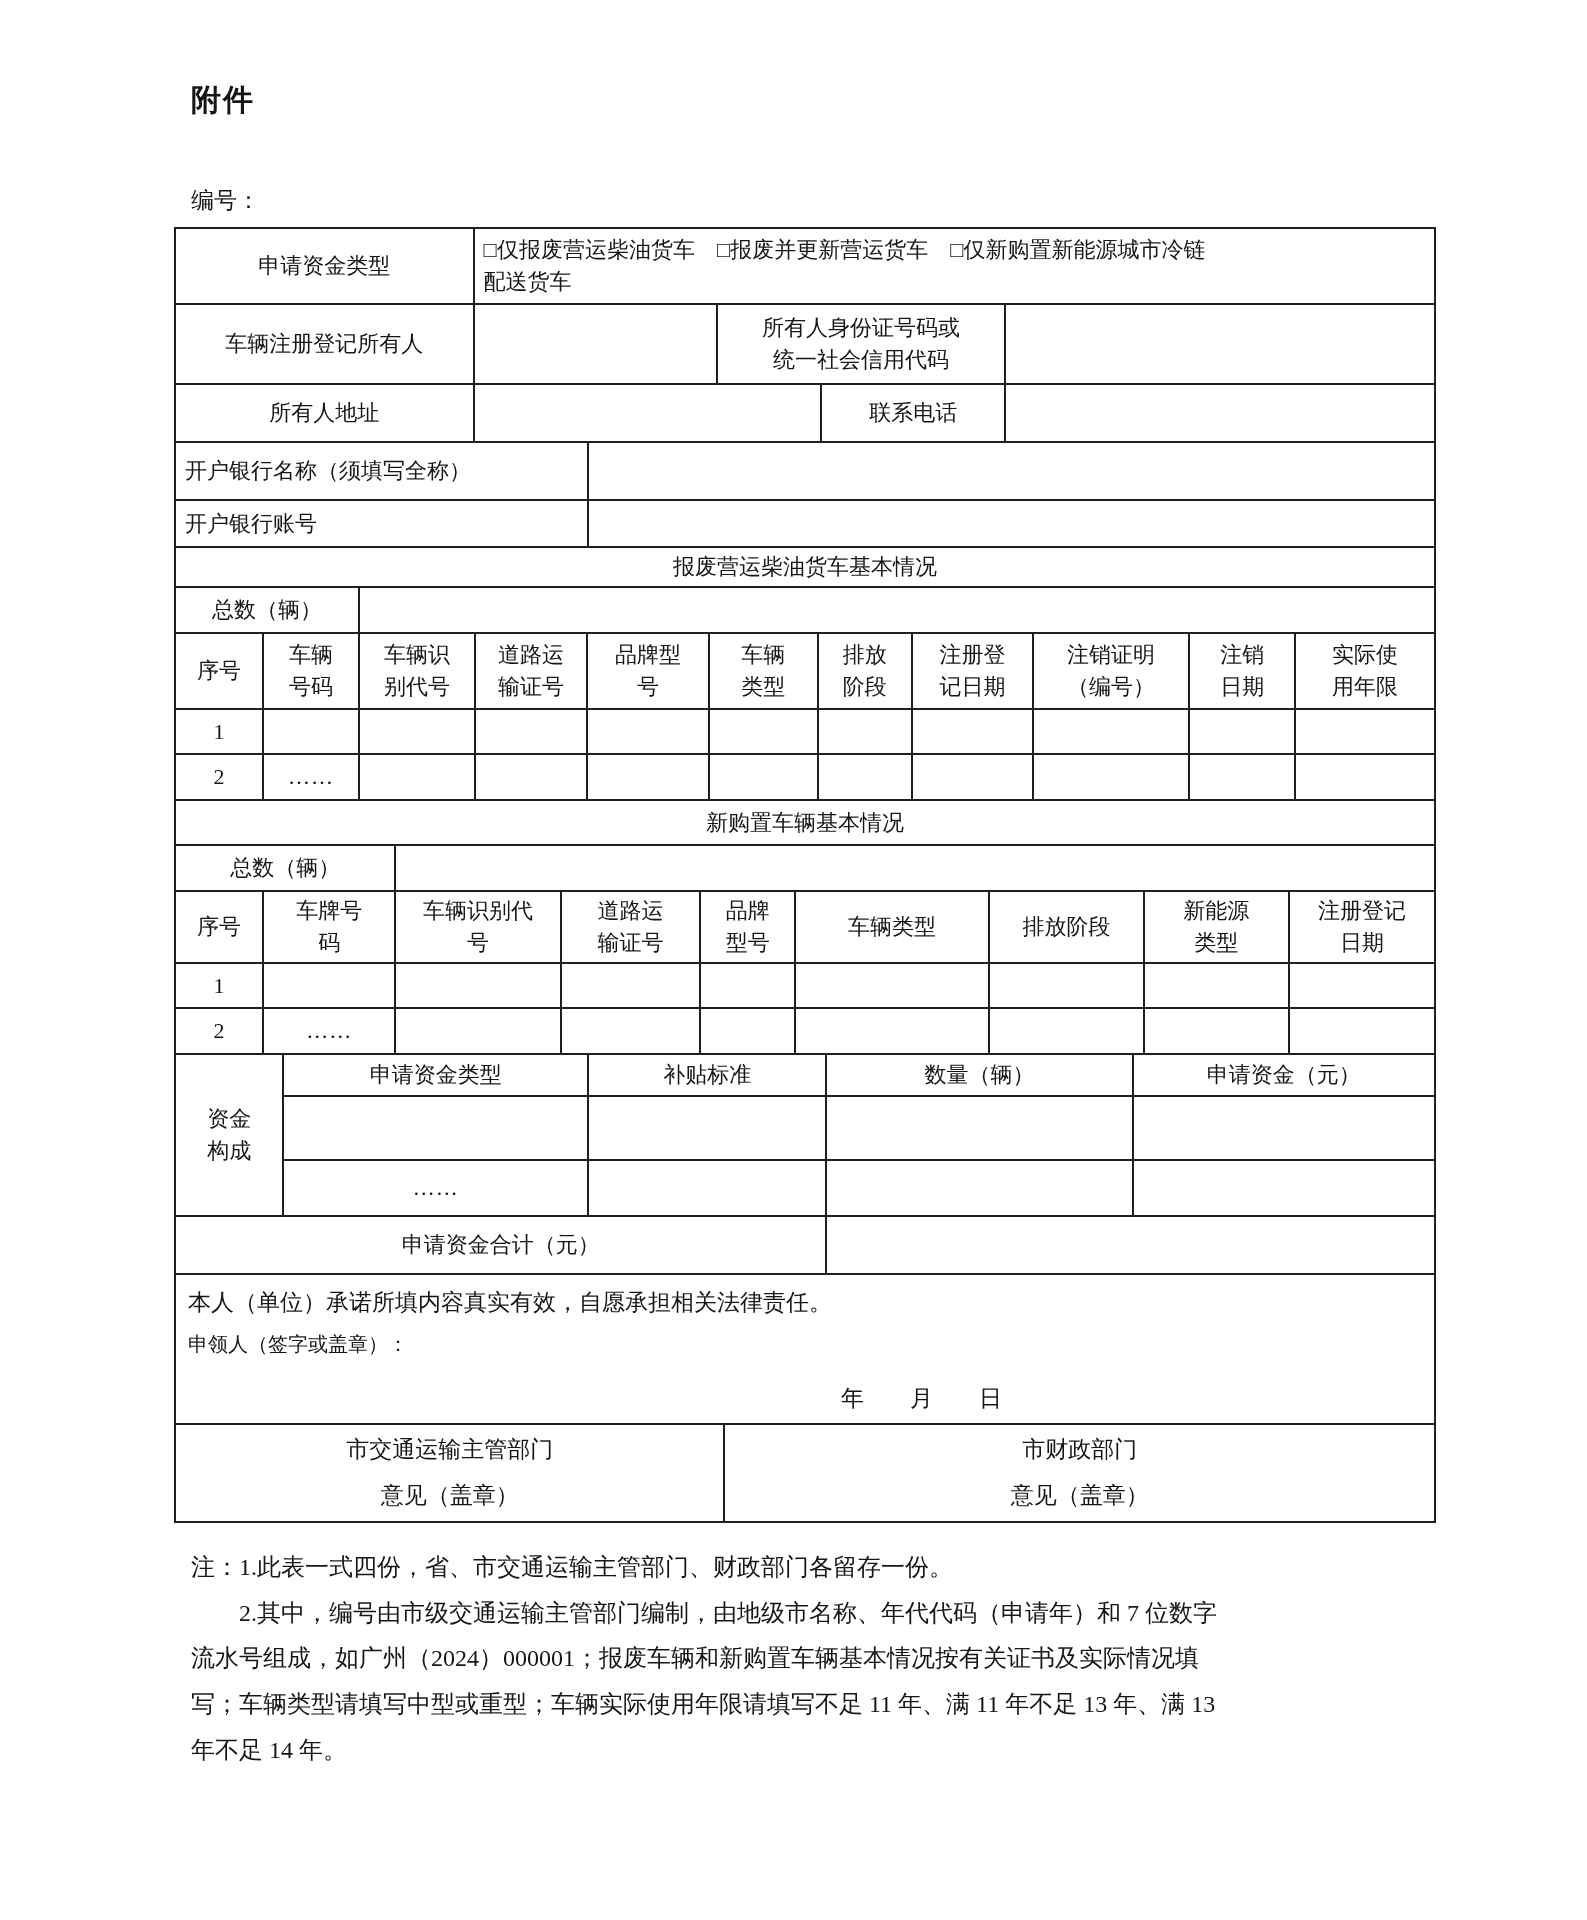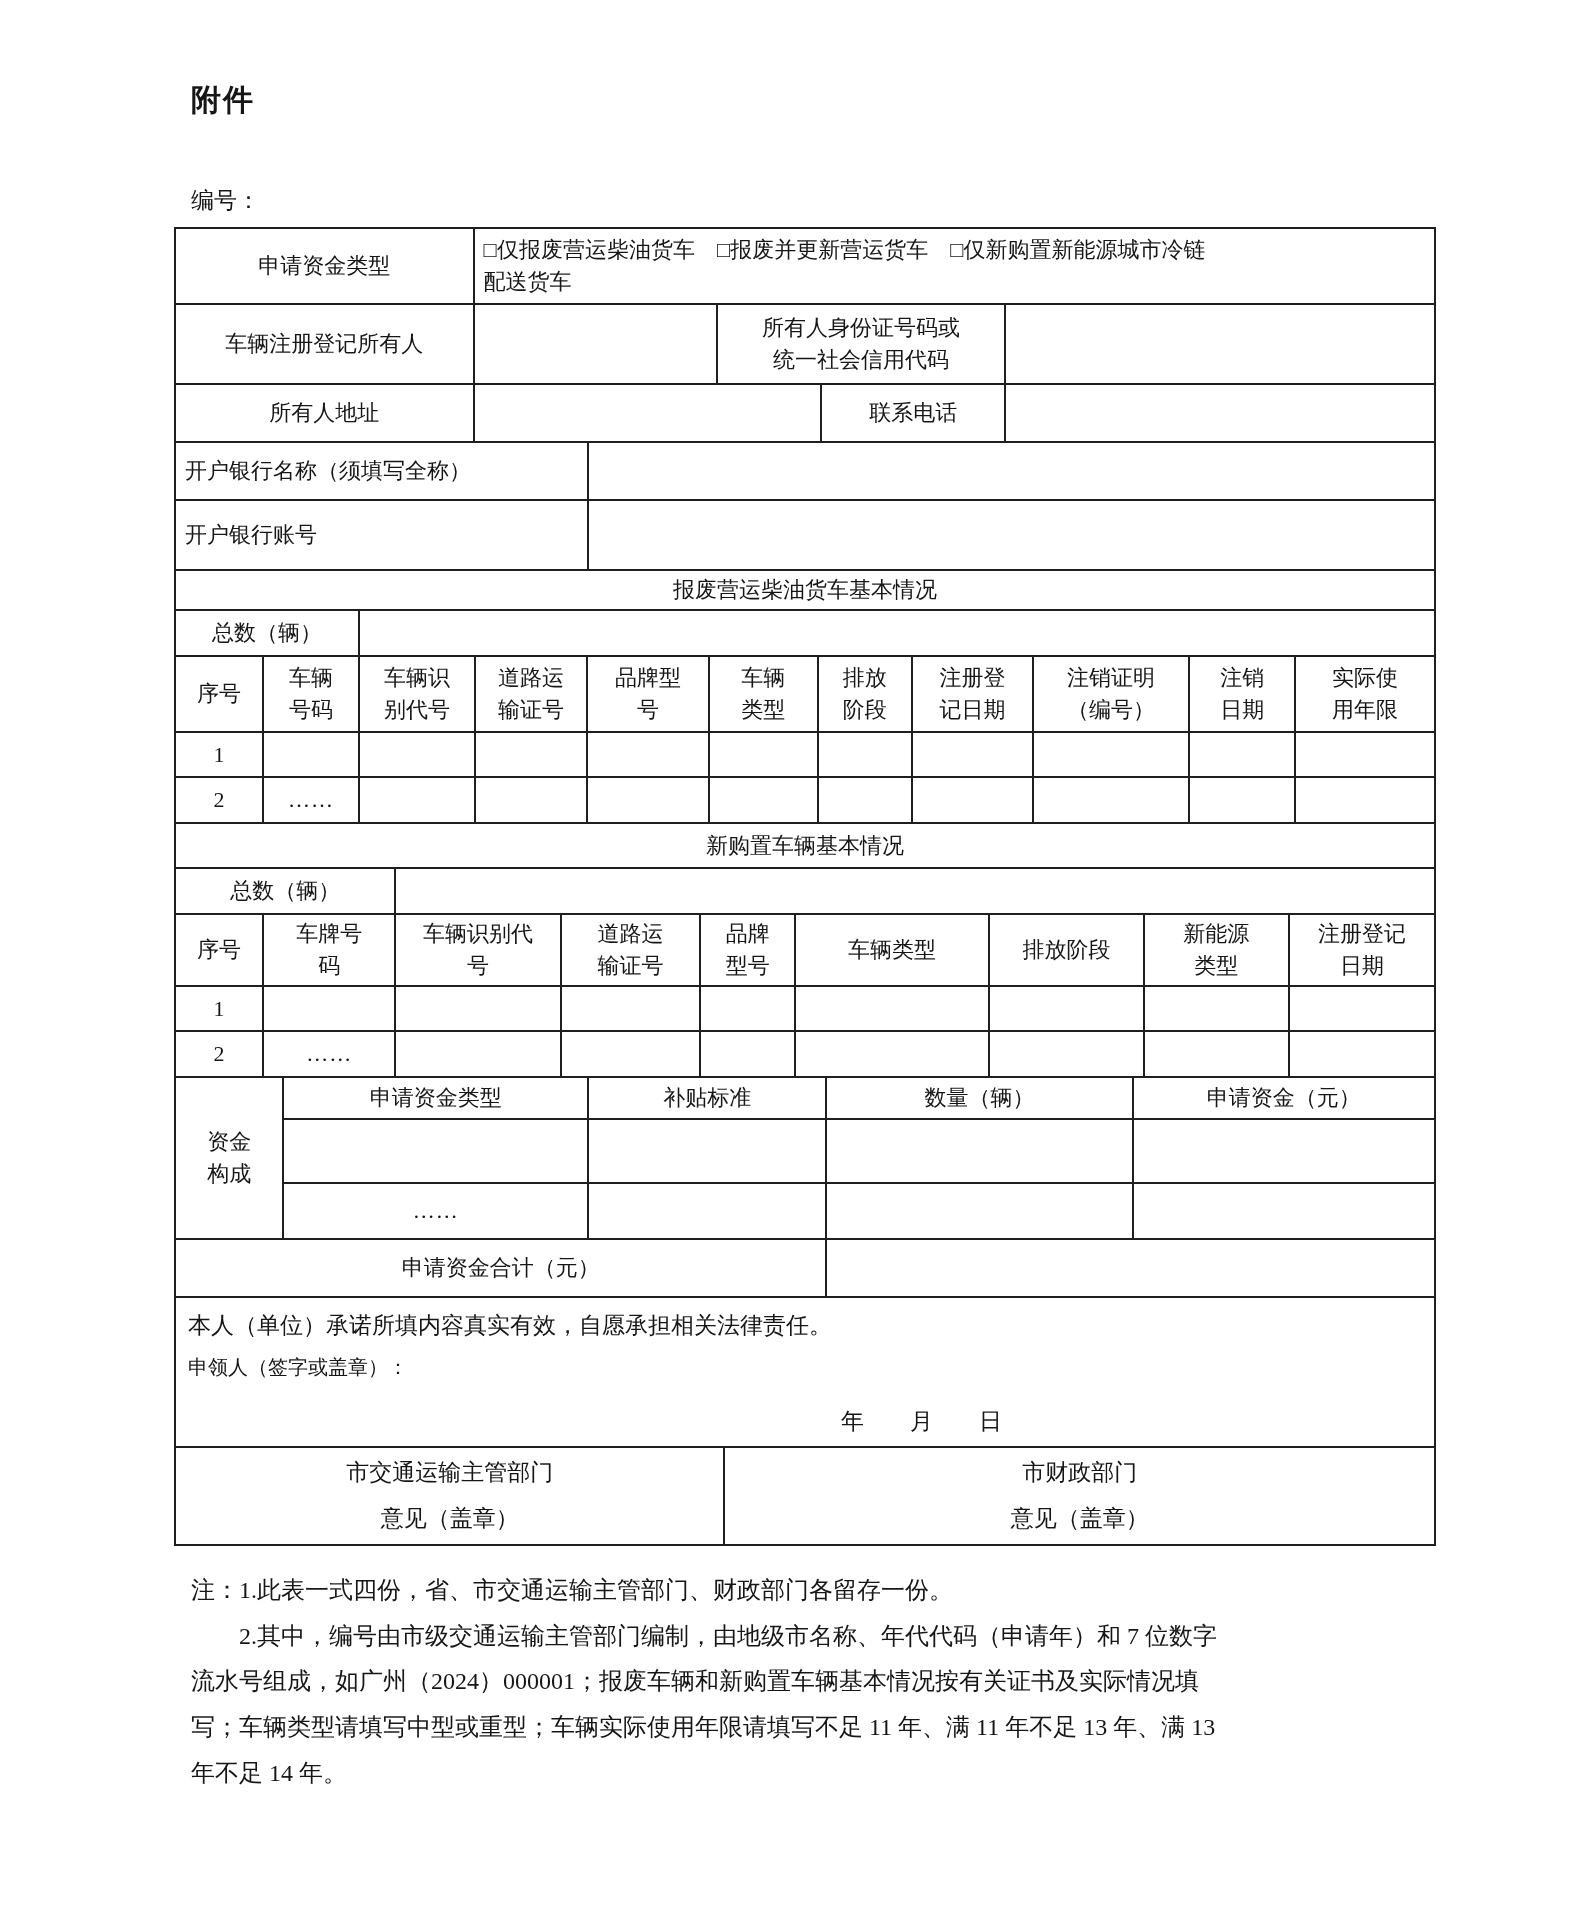--- a/index.html
+++ b/index.html
@@ -69,21 +69,21 @@
         <tr style="height:58px">
           <td class="c">所有人地址</td>
           <td colspan="3"></td>
           <td class="c">联系电话</td>
           <td></td>
         </tr>
         <tr style="height:58px">
           <td colspan="2" class="l">开户银行名称（须填写全称）</td>
           <td colspan="4"></td>
         </tr>
-        <tr style="height:70px">
+        <tr style="height:47px">
           <td colspan="2" class="l">开户银行账号</td>
           <td colspan="4"></td>
         </tr>
       </tbody>
         </table>
 
       <table>
         <colgroup>
             <col style="width:7.0%">
             <col style="width:7.6%">

